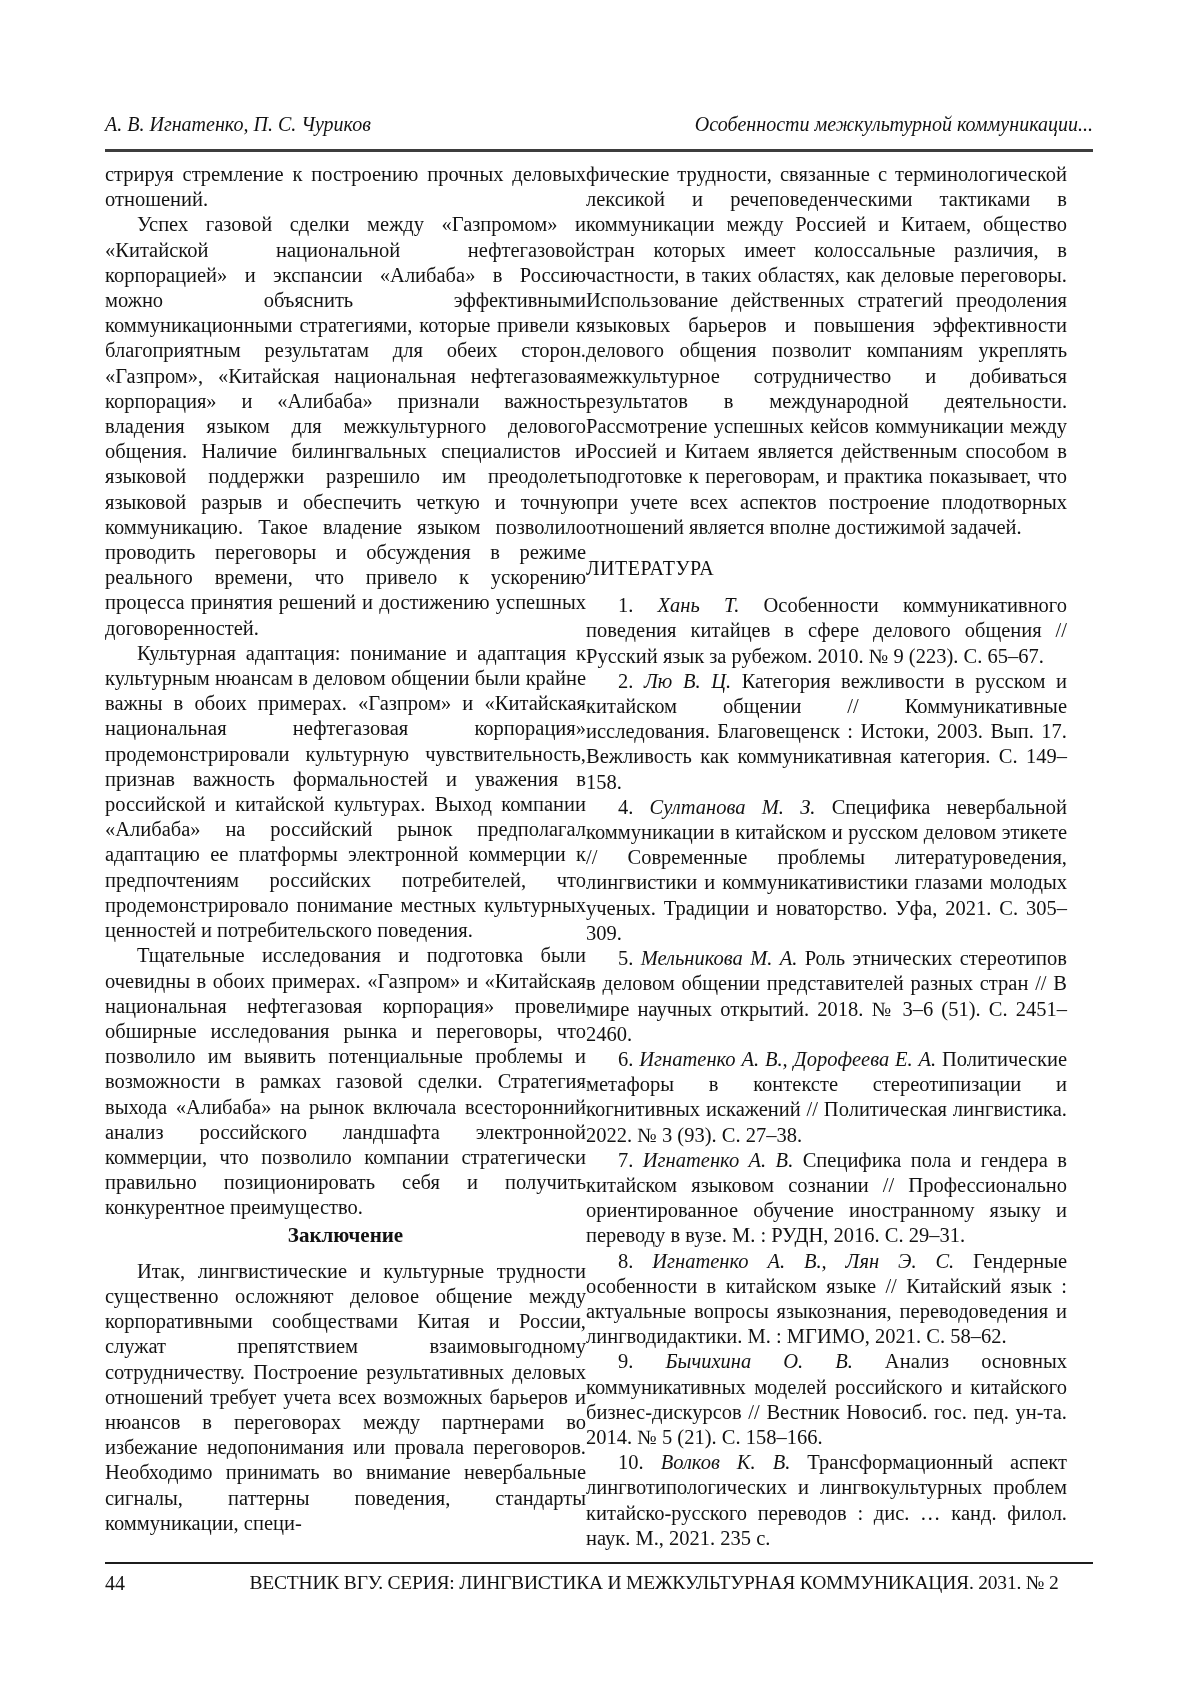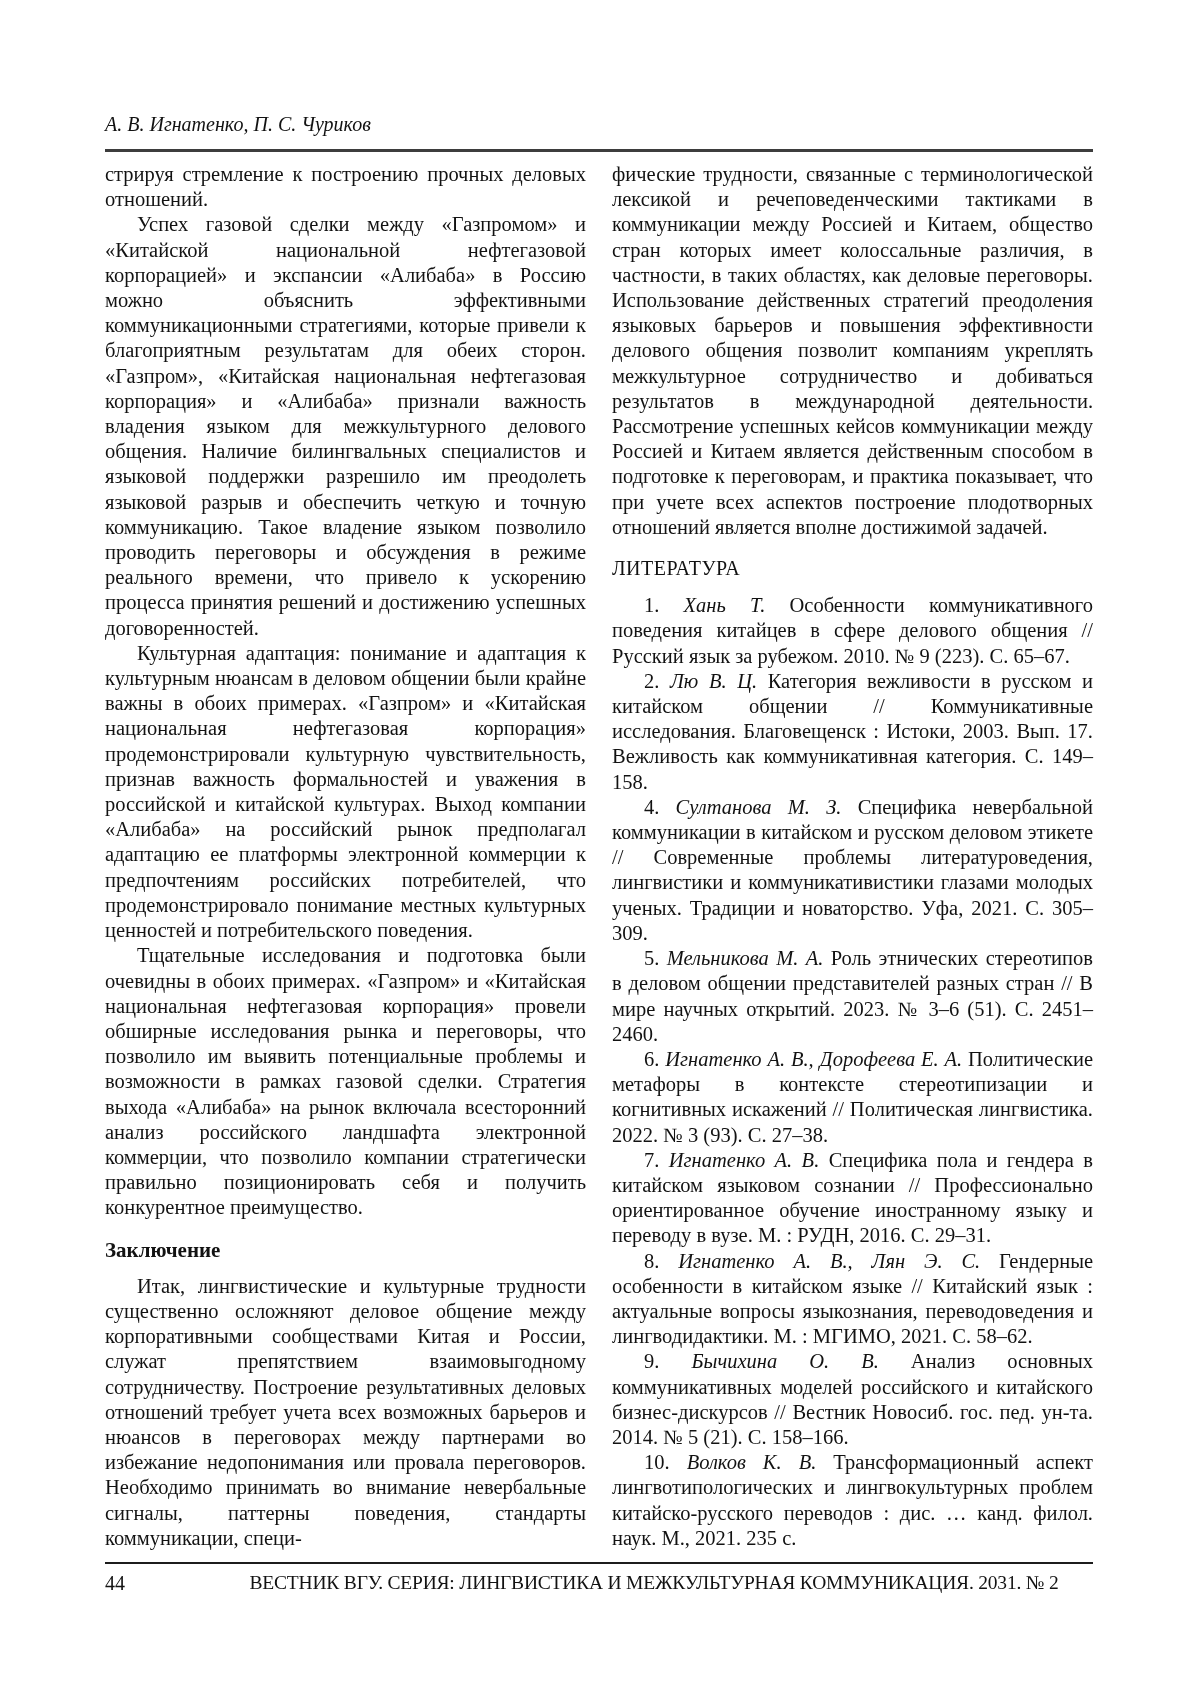--- a/index.html
+++ b/index.html
@@ -18,30 +18,30 @@
     display:flex; justify-content:space-between; align-items:flex-start;
     font-style:italic; font-size:20px; line-height:24px;
     white-space:nowrap;
   }
   .head-rule {
     position:absolute; top:149px; left:105px; width:988px; height:3px;
     background:#3d3d3d;
   }
   .columns {
     position:absolute; top:162px; left:105px; width:988px;
-    display:flex; gap:26px;
+    display:flex; 
     font-size:20.5px; line-height:25.2px;
     text-align:justify;
   }
   .col { width:481px; flex:0 0 481px; }
   .para { margin:0; text-indent:32px; }
   .para.no-indent { text-indent:0; }
   .conclusion-heading {
-    font-size:21px; font-weight:bold; 
-    margin:17px 0 11px 0; text-indent:0;
+    font-size:21px; font-weight:bold; text-align:center;
+    margin:2px 0 11px 0; text-indent:0;
   }
   .literature-heading {
     font-size:20px; font-weight:normal; text-align:left;
     margin:16px 0 12px 0; letter-spacing:0.5px; text-indent:0;
   }
   .ref-authors { font-style:italic; }
   .foot-rule {
     position:absolute; top:1562px; left:105px; width:988px; height:2px;
     background:#1c1c1c;
   }
@@ -53,20 +53,21 @@
   .foot-page-num { flex:0 0 110px; }
   .foot-journal { flex:1; text-align:center; font-size:19.5px; letter-spacing:-0.2px; white-space:nowrap; }
 </style>
 </head>
 <body>
 
 <div class="page">
 
   <header class="running-head">
     <span>А. В. Игнатенко, П. С. Чуриков</span>
+    <span>Особенности межкультурной коммуникации...</span>
   </header>
 
   <div class="head-rule"></div>
 
   <main class="columns">
 
     <section class="col" id="left-column">
       <div id="left-paragraphs">
           <p class="para no-indent">стрируя стремление к построению прочных деловых отношений.</p>
           <p class="para">Успех газовой сделки между «Газпромом» и «Китайской национальной нефтегазовой корпорацией» и экспансии «Алибаба» в Россию можно объяснить эффективными коммуникационными стратегиями, которые привели к благоприятным результатам для обеих сторон. «Газпром», «Китайская национальная нефтегазовая корпорация» и «Алибаба» признали важность владения языком для межкультурного делового общения. Наличие билингвальных специалистов и языковой поддержки разрешило им преодолеть языковой разрыв и обеспечить четкую и точную коммуникацию. Такое владение языком позволило проводить переговоры и обсуждения в режиме реального времени, что привело к ускорению процесса принятия решений и достижению успешных договоренностей.</p>
@@ -77,21 +78,21 @@
       <p class="para">Итак, лингвистические и культурные трудности существенно осложняют деловое общение между корпоративными сообществами Китая и России, служат препятствием взаимовыгодному сотрудничеству. Построение результативных деловых отношений требует учета всех возможных барьеров и нюансов в переговорах между партнерами во избежание недопонимания или провала переговоров. Необходимо принимать во внимание невербальные сигналы, паттерны поведения, стандарты коммуникации, специ-</p>
     </section>
 
     <section class="col" id="right-column">
       <p class="para no-indent">фические трудности, связанные с терминологической лексикой и речеповеденческими тактиками в коммуникации между Россией и Китаем, общество стран которых имеет колоссальные различия, в частности, в таких областях, как деловые переговоры. Использование действенных стратегий преодоления языковых барьеров и повышения эффективности делового общения позволит компаниям укреплять межкультурное сотрудничество и добиваться результатов в международной деятельности. Рассмотрение успешных кейсов коммуникации между Россией и Китаем является действенным способом в подготовке к переговорам, и практика показывает, что при учете всех аспектов построение плодотворных отношений является вполне достижимой задачей.</p>
       <h2 class="literature-heading">ЛИТЕРАТУРА</h2>
       <div id="references">
           <p class="para ref"><span>1.</span> <span class="ref-authors">Хань Т.</span> <span>Особенности коммуникативного поведения китайцев в сфере делового общения // Русский язык за рубежом. 2010. № 9 (223). С. 65–67.</span></p>
           <p class="para ref"><span>2.</span> <span class="ref-authors">Лю В. Ц.</span> <span>Категория вежливости в русском и китайском общении // Коммуникативные исследования. Благовещенск : Истоки, 2003. Вып. 17. Вежливость как коммуникативная категория. С. 149–158.</span></p>
           <p class="para ref"><span>4.</span> <span class="ref-authors">Султанова М. З.</span> <span>Специфика невербальной коммуникации в китайском и русском деловом этикете // Современные проблемы литературоведения, лингвистики и коммуникативистики глазами молодых ученых. Традиции и новаторство. Уфа, 2021. С. 305–309.</span></p>
-          <p class="para ref"><span>5.</span> <span class="ref-authors">Мельникова М. А.</span> <span>Роль этнических стереотипов в деловом общении представителей разных стран // В мире научных открытий. 2023. № 3–6 (51). С. 2451–2460.</span></p>
+          <p class="para ref"><span>5.</span> <span class="ref-authors">Мельникова М. А.</span> <span>Роль этнических стереотипов в деловом общении представителей разных стран // В мире научных открытий. 2018. № 3–6 (51). С. 2451–2460.</span></p>
           <p class="para ref"><span>6.</span> <span class="ref-authors">Игнатенко А. В., Дорофеева Е. А.</span> <span>Политические метафоры в контексте стереотипизации и когнитивных искажений // Политическая лингвистика. 2022. № 3 (93). С. 27–38.</span></p>
           <p class="para ref"><span>7.</span> <span class="ref-authors">Игнатенко А. В.</span> <span>Специфика пола и гендера в китайском языковом сознании // Профессионально ориентированное обучение иностранному языку и переводу в вузе. М. : РУДН, 2016. С. 29–31.</span></p>
           <p class="para ref"><span>8.</span> <span class="ref-authors">Игнатенко А. В., Лян Э. С.</span> <span>Гендерные особенности в китайском языке // Китайский язык : актуальные вопросы языкознания, переводоведения и лингводидактики. М. : МГИМО, 2021. С. 58–62.</span></p>
           <p class="para ref"><span>9.</span> <span class="ref-authors">Бычихина О. В.</span> <span>Анализ основных коммуникативных моделей российского и китайского бизнес-дискурсов // Вестник Новосиб. гос. пед. ун-та. 2014. № 5 (21). С. 158–166.</span></p>
           <p class="para ref"><span>10.</span> <span class="ref-authors">Волков К. В.</span> <span>Трансформационный аспект лингвотипологических и лингвокультурных проблем китайско-русского переводов : дис. … канд. филол. наук. М., 2021. 235 с.</span></p>
         </div>
     </section>
 
   </main>
 

